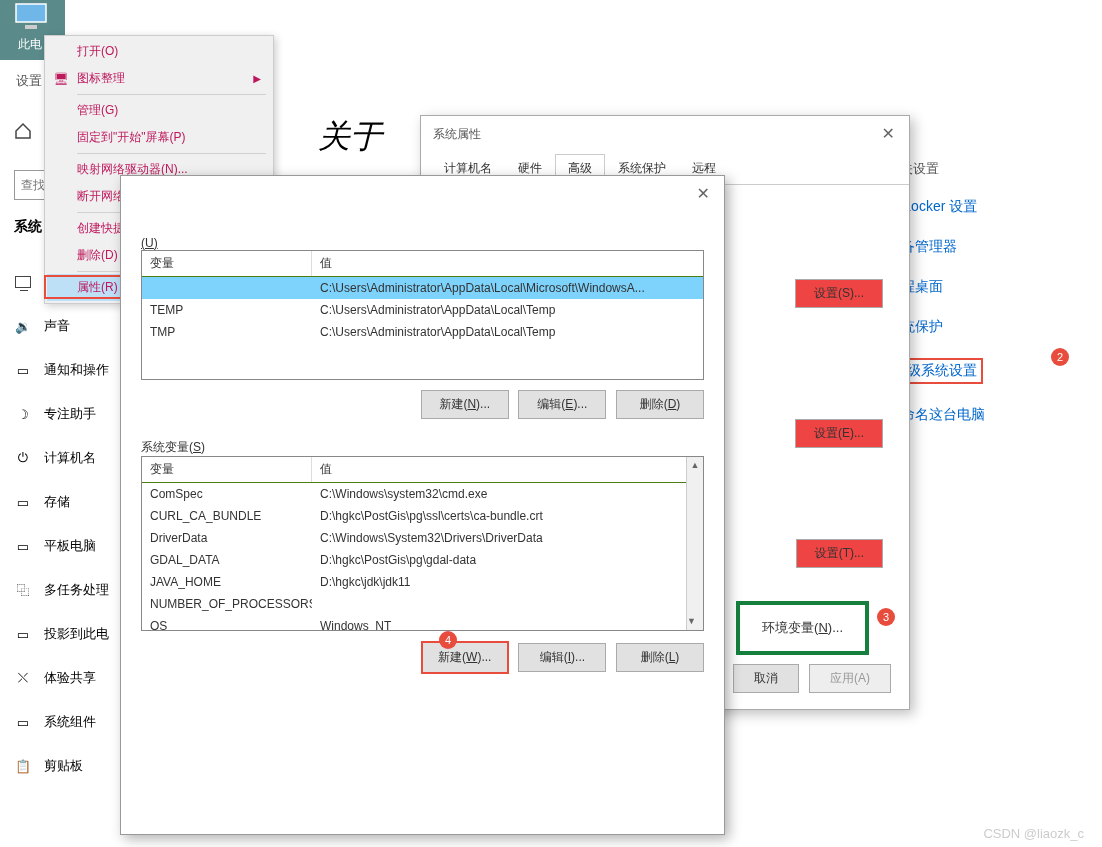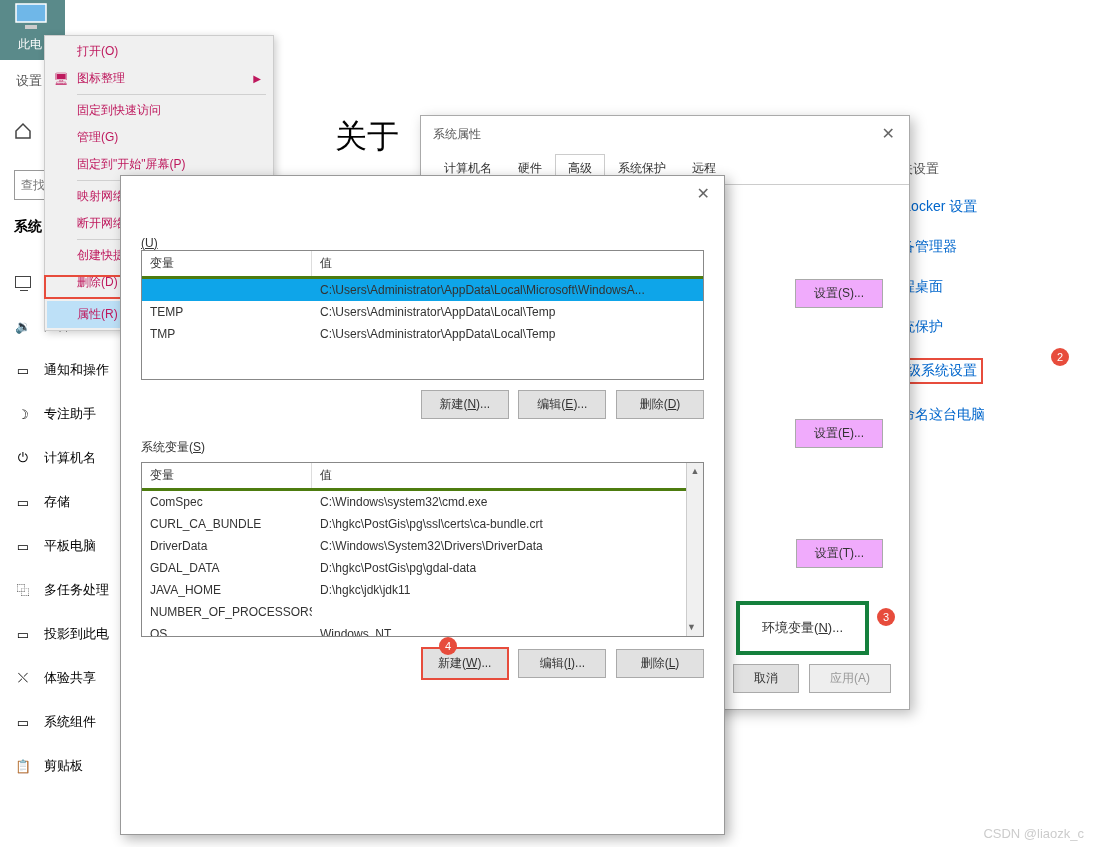--- a/index.html
+++ b/index.html
@@ -32,50 +32,50 @@
 .ico-monitor { width: 16px; height: 12px; border: 1.5px solid #444; position: relative; }
 .ico-monitor:after { content:''; position:absolute; bottom:-4px; left:4px; width:8px; height:1.5px; background:#444; }
 
 
 .related { position: absolute; top: 160px; right: 55px; width: 160px; }
 .related h4 { font-size: 13px; color: #555; font-weight: 400; margin-bottom: 20px; }
 .related a { display: block; color: #0066cc; font-size: 14px; margin-bottom: 22px; text-decoration: none; }
 .rel-box-adv { border: 2px solid #e74c3c; padding: 2px 4px; display: inline-block; }
 
 
-.about-heading { position: absolute; top: 115px; left: 335px; font-size: 32px; color: #000; }
+.about-heading { position: absolute; top: 115px; left: 318px; font-size: 32px; color: #000; font-style: italic; }
 
 
 .sysprops { position: absolute; top: 115px; left: 420px; width: 490px; height: 595px; background: #fff; border: 1px solid #aaa; box-shadow: 4px 4px 12px rgba(0,0,0,0.25); z-index: 5; }
 .sysprops-title { padding: 10px 12px; font-size: 12px; color: #555; }
 .sysprops .close-x { position: absolute; top: 8px; right: 14px; font-size: 16px; color: #666; }
 .sp-tabs { display: flex; padding: 0 10px; gap: 0; border-bottom: 1px solid #ccc; font-size: 12px; }
 .sp-tab { padding: 5px 12px 7px; border: 1px solid transparent; position: relative; top: 1px; }
 .sp-tab.active { border: 1px solid #ccc; border-bottom: 1px solid #fff; background: #fff; }
 .sp-body { padding: 14px 18px; }
 .sp-section { margin-bottom: 20px; }
-.sp-btn { display: inline-block; padding: 5px 18px; background: #f0abfc; border: 1px solid #aaa; font-size: 12px; float: right; cursor: default; }
+.sp-btn { display: inline-block; padding: 5px 18px; background: #ef4444; border: 1px solid #aaa; font-size: 12px; float: right; cursor: default; }
 .sp-envbtn { border: 4px solid #15803d; padding: 14px 22px; font-size: 13px; display: inline-block; position: absolute; right: 40px; top: 485px; }
 .sp-bottom-row { position: absolute; bottom: 16px; right: 18px; display: flex; gap: 10px; }
 .sp-flat-btn { padding: 5px 20px; border: 1px solid #aaa; background: #e1e1e1; font-size: 12px; }
 .sp-flat-btn.disabled { color: #999; background: #eee; }
 
 
 .envvars { position: absolute; top: 175px; left: 120px; width: 605px; height: 660px; background: #fff; border: 1px solid #999; box-shadow: 4px 4px 12px rgba(0,0,0,0.3); z-index: 20; padding: 50px 20px 16px; }
 .envvars .close-x { position: absolute; top: 8px; right: 14px; font-size: 16px; color: #666; }
-.ev-section-label { font-size: 12px; margin-bottom: 6px; }
+.ev-section-label { font-size: 12px; }
 .ev-link-u { position: absolute; top: 60px; left: 20px; font-size: 12px; text-decoration: underline; }
 .ev-table { border: 1px solid #888; width: 100%; font-size: 12px; }
-.ev-thead { display: flex; background: #fff; border-bottom: 3px solid #4d7c0f; }
+.ev-thead { display: flex; background: #fff; border-bottom: 1px solid #4d7c0f; }
 .ev-th { padding: 4px 8px; }
 .ev-th.c1 { width: 170px; border-right: 1px solid #ddd; }
 .ev-th.c2 { flex: 1; }
 .ev-tbody { }
 .ev-tr { display: flex; padding: 2px 0; }
-.ev-tr.sel { background: #0ea5e9; }
+.ev-tr.sel { background: #7dd3fc; }
 .ev-td { padding: 2px 8px; white-space: nowrap; overflow: hidden; }
 .ev-td.c1 { width: 170px; }
 .ev-td.c2 { flex: 1; }
 .ev-user-table { height: 130px; }
 .ev-sys-table-wrap { height: 175px; overflow: hidden; position: relative; }
 .ev-scrollbar { position: absolute; right: 0; top: 0; bottom: 0; width: 17px; background: #f0f0f0; border-left: 1px solid #ccc; }
 .ev-scroll-arrow { height: 17px; text-align: center; font-size: 9px; line-height: 17px; color: #666; }
 .ev-btn-row { text-align: right; margin-top: 10px; margin-bottom: 20px; }
 .ev-btn { display: inline-block; padding: 5px 0; width: 88px; text-align: center; background: #e1e1e1; border: 1px solid #aaa; font-size: 12px; margin-left: 6px; }
 .ev-btn.redbox { border: 2px solid #e74c3c; padding: 6px 0; }
@@ -299,23 +299,20 @@
     <div class="cm-row">
       <span>打开(O)</span>
     </div>
     <div class="cm-row">
       <span class="cm-icon">🖥</span>
       <span>图标整理</span>
       <span class="cm-arrow">▶</span>
     </div>
     <div class="cm-sep"></div>
     <div class="cm-row">
-      <span>固定到快速访问</span>
-    </div>
-    <div class="cm-row">
       <span>管理(G)</span>
     </div>
     <div class="cm-row">
       <span>固定到"开始"屏幕(P)</span>
     </div>
     <div class="cm-sep"></div>
     <div class="cm-row">
       <span>映射网络驱动器(N)...</span>
     </div>
     <div class="cm-row">

